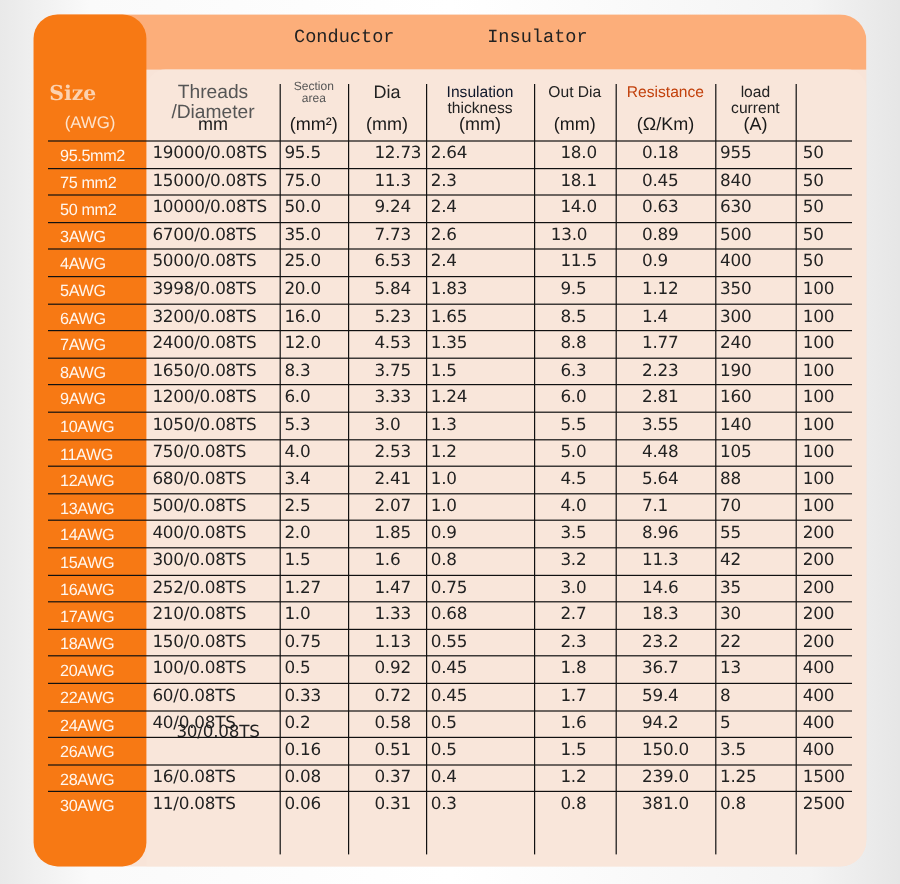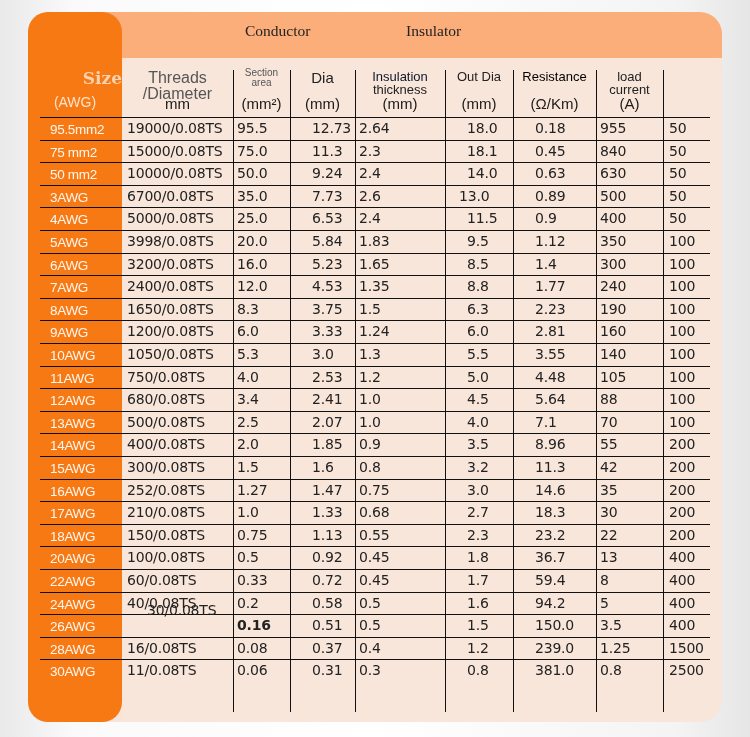--- a/index.html
+++ b/index.html
@@ -3,22 +3,22 @@
 <meta charset="utf-8">
 <style>
   html,body{margin:0;padding:0;}
   body{width:750px;height:737px;position:relative;overflow:hidden;
     background:linear-gradient(90deg,#e9e9e9 0%,#fafafa 10%,#fff 50%,#f4f4f4 90%,#e6e6e6 100%);
     font-family:"DejaVu Sans",sans-serif;color:#1a1a1a;}
   .card{position:absolute;left:28px;top:12px;width:694px;height:710px;border-radius:22px;background:#f8e4d8;overflow:hidden;}
   .band{position:absolute;left:0;top:0;width:694px;height:46px;background:#fcae7a;}
   .cream{position:absolute;left:94px;top:46px;width:600px;height:664px;background:#f9e6da;border-radius:16px 16px 0 0;}
   .left{position:absolute;left:28px;top:12px;width:94px;height:710px;background:#f77914;border-radius:20px;z-index:3;}
-  .group{position:absolute;top:22px;font-size:15.5px;color:#222;z-index:4;font-family:Liberation Serif, serif;}
-  .size-title{position:absolute;left:28px;width:94px;top:68px;text-align:right;color:#fcd2b0;font-family:"DejaVu Serif",serif;font-weight:bold;font-size:17px;z-index:4;}
+  .group{position:absolute;top:22px;font-size:15.5px;color:#222;z-index:4;font-family:Liberation Mono, monospace;}
+  .size-title{position:absolute;left:28px;width:94px;top:68px;text-align:left;color:#fcd2b0;font-family:"DejaVu Serif",serif;font-weight:bold;font-size:17px;z-index:4;padding-left:13px;}
   .size-unit{position:absolute;left:28px;width:94px;top:94px;text-align:center;color:#fde3cc;font-size:14px;z-index:4;font-family:"Liberation Sans",sans-serif;}
   .hdr{position:absolute;z-index:4;text-align:center;font-family:"Liberation Sans",sans-serif;line-height:1;}
   .vline{position:absolute;width:1px;background:#111;z-index:4;}
   .hline{position:absolute;height:1px;background:#111;z-index:4;}
   .rlabel{position:absolute;left:50px;color:#fff6ee;font-size:13.5px;z-index:5;font-family:"Liberation Sans",sans-serif;letter-spacing:-0.3px;}
   .cell{position:absolute;font-size:14px;z-index:5;font-family:"DejaVu Sans",sans-serif;color:#222;letter-spacing:-0.2px;}
 </style>
 </head>
 <body>
 
@@ -51,21 +51,21 @@
     <div class="hdr" style="left: 355px; width: 90px; top: 66px;">
       <div style="font-size:13px;color:#0f172a;margin-top:4px">Insulation</div>
       <div style="font-size:13px;color:#222">thickness</div>
       <div style="font-size:15px;position:absolute;left:0;right:0;top:30px">(mm)</div>
     </div>
     <div class="hdr" style="left: 445px; width: 68px; top: 66px;">
       <div style="font-size:13px;color:#222;margin-top:4px">Out Dia</div>
       <div style="font-size:15px;position:absolute;left:0;right:0;top:30px">(mm)</div>
     </div>
     <div class="hdr" style="left: 513px; width: 83px; top: 66px;">
-      <div style="font-size:13px;color:#000000;margin-top:4px">Resistance</div>
+      <div style="font-size:13px;color:#c2410c;margin-top:4px">Resistance</div>
       <div style="font-size:15px;position:absolute;left:0;right:0;top:30px">(Ω/Km)</div>
     </div>
     <div class="hdr" style="left: 596px; width: 67px; top: 66px;">
       <div style="font-size:13px;color:#222;margin-top:4px">load</div>
       <div style="font-size:13px;color:#222">current</div>
       <div style="font-size:15px;position:absolute;left:0;right:0;top:30px">(A)</div>
     </div>
     <div class="hdr" style="left: 663px; width: 59px; top: 66px;"></div>
   </div>
 <div id="grid">
@@ -296,21 +296,21 @@
     <div class="cell" style="left: 127px; top: 595px;">40/0.08TS</div>
     <div class="cell" style="left: 237px; top: 595px;">0.2</div>
     <div class="cell" style="left: 312px; top: 595px;">0.58</div>
     <div class="cell" style="left: 359px; top: 595px;">0.5</div>
     <div class="cell" style="left: 467px; top: 595px;">1.6</div>
     <div class="cell" style="left: 535px; top: 595px;">94.2</div>
     <div class="cell" style="left: 600px; top: 595px;">5</div>
     <div class="cell" style="left: 669px; top: 595px;">400</div>
     <div class="rlabel" style="top: 619px;">26AWG</div>
     <div class="cell" style="left: 127px; top: 602px; margin-left: 20px;">30/0.08TS</div>
-    <div class="cell" style="left: 237px; top: 617px; font-weight: bold;">0.16</div>
+    <div class="cell" style="left: 237px; top: 617px;">0.16</div>
     <div class="cell" style="left: 312px; top: 617px;">0.51</div>
     <div class="cell" style="left: 359px; top: 617px;">0.5</div>
     <div class="cell" style="left: 467px; top: 617px;">1.5</div>
     <div class="cell" style="left: 535px; top: 617px;">150.0</div>
     <div class="cell" style="left: 600px; top: 617px;">3.5</div>
     <div class="cell" style="left: 669px; top: 617px;">400</div>
     <div class="rlabel" style="top: 642px;">28AWG</div>
     <div class="cell" style="left: 127px; top: 640px;">16/0.08TS</div>
     <div class="cell" style="left: 237px; top: 640px;">0.08</div>
     <div class="cell" style="left: 312px; top: 640px;">0.37</div>

